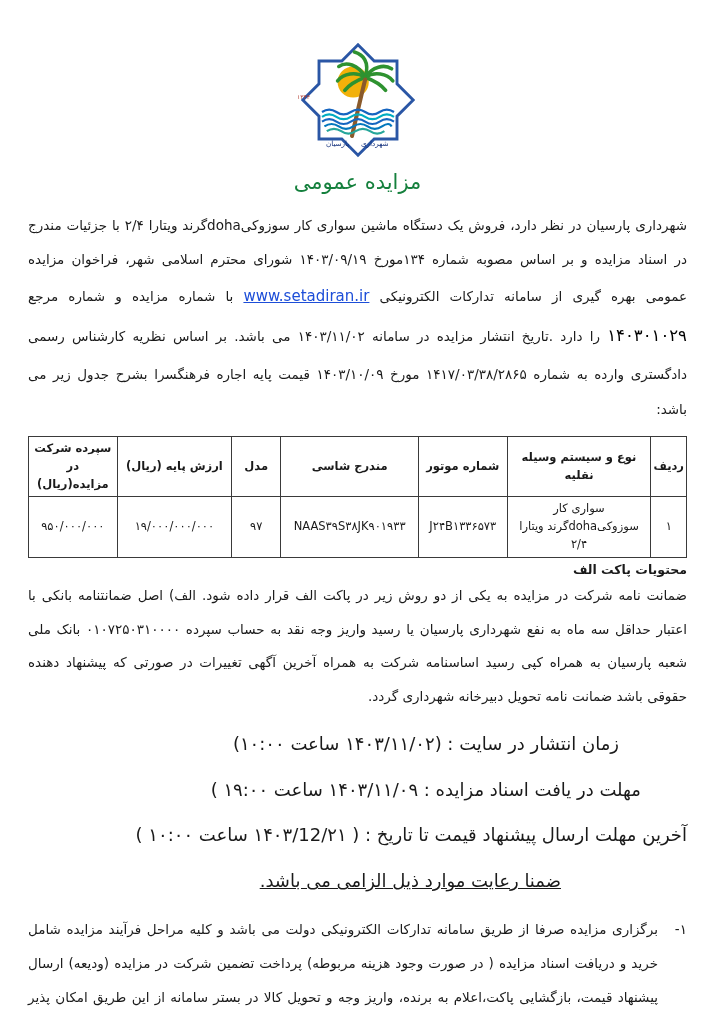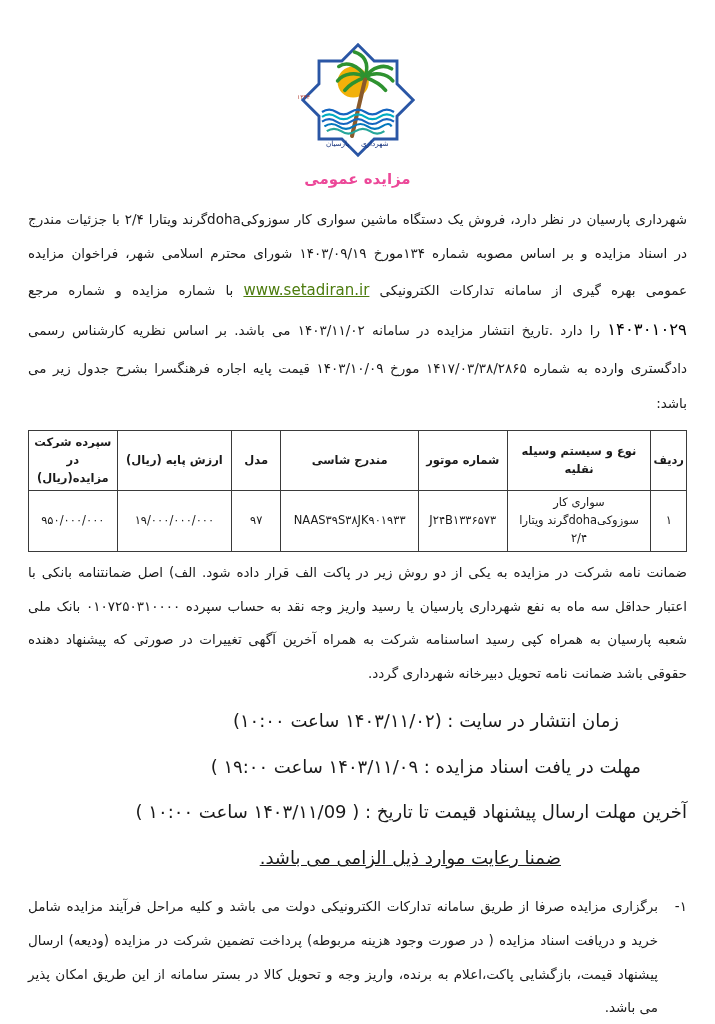--- a/index.html
+++ b/index.html
@@ -2,24 +2,24 @@
 <html lang="fa"><head>
 <meta charset="utf-8">
 <style>
   html,body{margin:0;padding:0;}
   body{
     width:715px;height:1024px;overflow:hidden;background:#ffffff;
     font-family:"DejaVu Sans",sans-serif;direction:rtl;color:#1a1a1a;
   }
   .page{box-sizing:border-box;width:715px;height:1024px;padding:40px 28px 0 28px;}
   .logo-wrap{text-align:center;margin:0 0 4px 0;}
-  .title{font-size:15px;font-weight:bold;text-align:center;margin:6px 0 14px 0;color:#ec4899;}
+  .title{font-size:21px;font-weight:normal;text-align:center;margin:6px 0 14px 0;color:#15803d;}
   .para{font-size:13.5px;line-height:2.55;text-align:justify;margin:0;}
   .intro{margin-bottom:10px;}
-  .link{color:#4d7c0f;text-decoration:underline;font-size:15px;}
+  .link{color:#1d4ed8;text-decoration:underline;font-size:15px;}
   .refnum{font-size:16.5px;font-weight:normal;color:#000;}
   table.veh{width:100%;border-collapse:collapse;margin:6px 0 4px 0;}
   table.veh th,table.veh td{
     border:1px solid #3a3a3a;text-align:center;vertical-align:middle;
     padding:3px 2px;font-size:11.5px;line-height:1.55;
   }
   table.veh th{font-weight:bold;height:38px;}
   table.veh td{height:46px;}
   .env-heading{font-size:12.5px;font-weight:bold;text-align:right;margin:4px 0 2px 0;}
   .guarantee{margin:2px 0 16px 0;line-height:2.5;}
@@ -99,27 +99,28 @@
         <td>سواری کار سوزوکیdohaگرند ویتارا ۲/۴</td>
         <td>J۲۴B۱۳۳۶۵۷۳</td>
         <td>NAAS۳۹S۳۸JK۹۰۱۹۳۳</td>
         <td>۹۷</td>
         <td>۱۹/۰۰۰/۰۰۰/۰۰۰</td>
         <td>۹۵۰/۰۰۰/۰۰۰</td>
       </tr>
     </tbody>
   </table>
 
+  <div class="env-heading">محتویات پاکت الف</div>
 
   <p class="para guarantee">ضمانت نامه شرکت در مزایده به یکی از دو روش زیر در پاکت الف قرار داده شود. الف) اصل ضمانتنامه بانکی با اعتبار حداقل سه ماه به نفع شهرداری پارسیان یا رسید واریز وجه نقد به حساب سپرده  ۰۱۰۷۲۵۰۳۱۰۰۰۰ بانک ملی شعبه پارسیان به همراه کپی رسید اساسنامه شرکت به همراه آخرین آگهی تغییرات در صورتی که پیشنهاد دهنده حقوقی باشد  ضمانت نامه تحویل دبیرخانه شهرداری گردد.</p>
 
   <div class="sched">
     <div class="sched-line ind-1">زمان انتشار در سایت : (۱۴۰۳/۱۱/۰۲  ساعت ۱۰:۰۰)</div>
     <div class="sched-line ind-2">مهلت در یافت اسناد مزایده : ۱۴۰۳/۱۱/۰۹ ساعت ۱۹:۰۰ )</div>
-    <div class="sched-line ind-4">آخرین مهلت ارسال پیشنهاد قیمت تا تاریخ : ( ۱۴۰۳/۱۱/09 ساعت ۱۰:۰۰  )</div>
+    <div class="sched-line ind-4">آخرین مهلت ارسال پیشنهاد قیمت تا تاریخ : ( ۱۴۰۳/12/۲۱ ساعت ۱۰:۰۰  )</div>
     <div class="sched-line ind-5">ضمنا رعایت موارد ذیل الزامی می باشد.</div>
   </div>
 
   <div class="notes">
     <div class="note-row multi">
       <span class="note-num">۱-</span>
       <div class="note-text">برگزاری مزایده صرفا از طریق سامانه تدارکات الکترونیکی دولت می باشد و کلیه مراحل فرآیند مزایده شامل خرید و دریافت اسناد مزایده ( در صورت وجود هزینه مربوطه) پرداخت تضمین شرکت در مزایده (ودیعه) ارسال پیشنهاد قیمت، بازگشایی پاکت،اعلام به برنده، واریز وجه و تحویل کالا در بستر سامانه از این  طریق امکان پذیر می باشد.</div>
     </div>
 
   </div>

